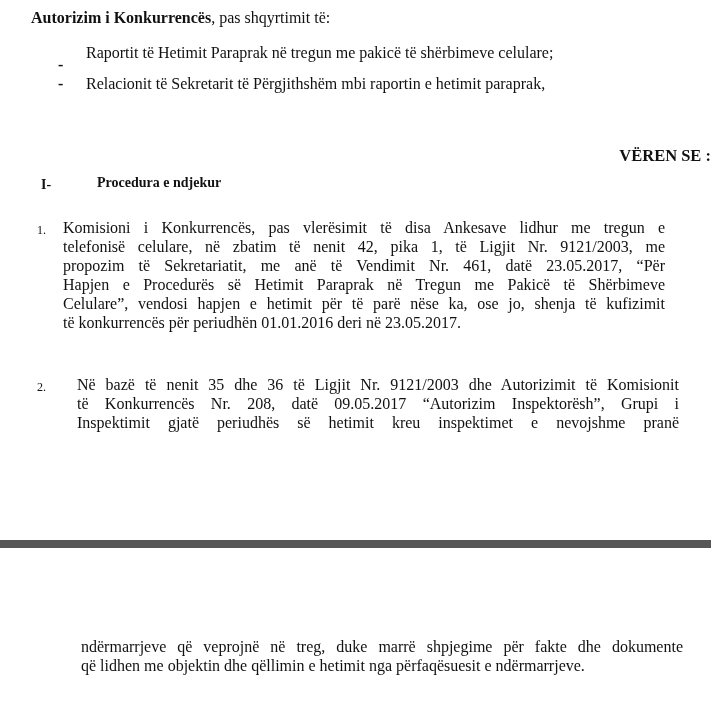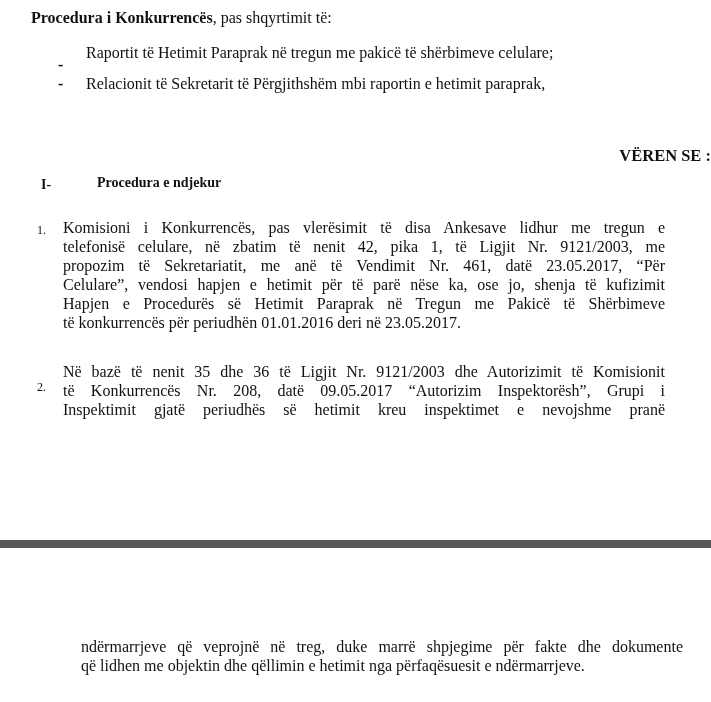--- a/index.html
+++ b/index.html
@@ -23,45 +23,45 @@
   .last { text-align: right; text-align-last: left; }
   .page-break {
     position: absolute; left: 0; top: 540px; width: 711px; height: 8px;
     background: #565656;
   }
 </style>
 </head>
 <body>
 
 <div class="abs intro">
-  <b>Procedura i Konkurrencës</b><span>, pas shqyrtimit të:</span>
+  <b>Autorizim i Konkurrencës</b><span>, pas shqyrtimit të:</span>
 </div>
 
 <div class="abs bullet-dash" style="top:56px;">-</div>
 <div class="abs bullet-text" style="top:44px;">Raportit të Hetimit Paraprak në tregun me pakicë të shërbimeve celulare;</div>
 <div class="abs bullet-dash" style="top:75px;">-</div>
 <div class="abs bullet-text" style="top:75px;text-align:right;">Relacionit të Sekretarit të Përgjithshëm mbi raportin e hetimit paraprak,</div>
 
 <div class="abs heading">VËREN SE :</div>
 
 <div class="abs sec-num">I-</div>
 <div class="abs sec-title">Procedura e ndjekur</div>
 
 <div class="abs num" style="top:223px;">1.</div>
 <div class="abs para" style="top:218px;">
   <span class="line justify">Komisioni i Konkurrencës, pas vlerësimit të disa Ankesave lidhur me tregun e</span>
   <span class="line justify">telefonisë celulare, në zbatim të nenit  42, pika 1, të Ligjit Nr. 9121/2003, me</span>
   <span class="line justify">propozim të Sekretariatit, me anë të Vendimit Nr. 461, datë 23.05.2017, “Për</span>
+  <span class="line justify">Hapjen e Procedurës së Hetimit Paraprak në Tregun me Pakicë të Shërbimeve</span>
   <span class="line justify">Celulare”, vendosi hapjen e hetimit për të parë nëse ka, ose jo, shenja të kufizimit</span>
-  <span class="line justify">Hapjen e Procedurës së Hetimit Paraprak në Tregun me Pakicë të Shërbimeve</span>
   <span class="line last">të konkurrencës për periudhën 01.01.2016 deri në 23.05.2017.</span>
 </div>
 
 <div class="abs num" style="top:380px;">2.</div>
-<div class="abs para" style="top:362px;">
+<div class="abs para" style="top:375px;margin-left:14px;">
   <span class="line justify">Në bazë të nenit 35 dhe 36 të Ligjit Nr. 9121/2003 dhe Autorizimit të Komisionit</span>
   <span class="line justify">të Konkurrencës Nr. 208, datë 09.05.2017 “Autorizim Inspektorësh”, Grupi i</span>
   <span class="line justify">Inspektimit gjatë periudhës së hetimit kreu inspektimet e nevojshme pranë</span>
 </div>
 
 <div class="page-break"></div>
 
 <div class="abs para" style="top:637px;margin-left:18px;">
   <span class="line justify">ndërmarrjeve që veprojnë në treg, duke marrë shpjegime për fakte dhe dokumente</span>
   <span class="line last">që lidhen me objektin dhe qëllimin e hetimit nga përfaqësuesit e ndërmarrjeve.</span>

